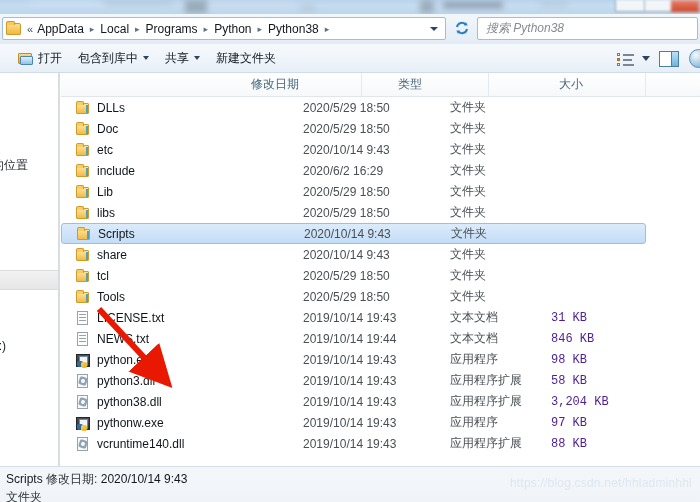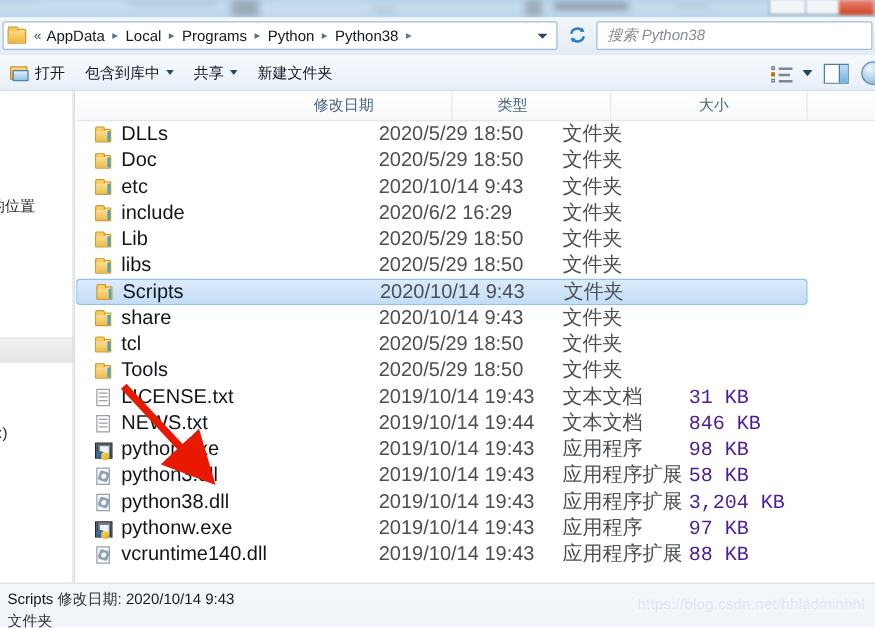--- a/index.html
+++ b/index.html
@@ -94,21 +94,21 @@
   .toolbar {
     position: absolute; top: 44px; left: 0; width: 700px; height: 29px;
     background: linear-gradient(to bottom,#f6f9fc,#eef4fa 60%,#e6eef6);
     border-bottom: 1px solid #cfdde9;
     display: flex; align-items: center;
   }
   .tb-item {
     display: flex; align-items: center; height: 22px; padding: 0 8px;
     font-size: 12px; color: #111820; white-space: nowrap;
   }
-  .tb-open { padding-left: 8px; }
+  .tb-open { padding-left: 18px; }
   .openico { width: 16px; height: 15px; position: relative; margin-right: 4px; }
   .openico .back {
     position: absolute; left: 0; top: 2px; width: 14px; height: 11px;
     background: linear-gradient(to bottom,#ffd97f,#e8a82a); border: 1px solid #c78f1e; border-radius: 1px;
   }
   .openico .front {
     position: absolute; left: 2px; top: 5px; width: 13px; height: 9px;
     background: linear-gradient(to bottom,#dff0fb,#8fc4e8); border: 1px solid #4a86b5; border-radius: 1px;
   }
   .tb-caret {
@@ -172,21 +172,21 @@
   .sortmark {
     position: absolute; left: 118px; top: 1px;
     width: 0; height: 0; border-left: 5px solid transparent; border-right: 5px solid transparent;
     border-bottom: 4px solid #8fb4cf;
   }
 
   
   .filelist { position: absolute; left: 61px; top: 24px; width: 639px; height: 369px; }
   .row {
     position: absolute; left: 0; width: 639px; height: 21px;
-    display: flex; align-items: center; font-size: 16px; color: #1b2126;
+    display: flex; align-items: center; font-size: 12px; color: #1b2126;
   }
   .row.sel {
     background: linear-gradient(to bottom,#dcebfb,#c3ddf7);
     border: 1px solid #8fc4e8; border-radius: 3px; width: 585px; height: 21px;
   }
   .cell-name { position: absolute; left: 14px; display: flex; align-items: center; }
   .cell-date { position: absolute; left: 242px; color: #4a4f54; }
   .cell-type { position: absolute; left: 389px; color: #4a4f54; }
   .cell-size { position: absolute; left: 490px; width: 90px; text-align: left; color: #4c1d95; font-family: Liberation Mono, monospace; }
   .nm { margin-left: 6px; color: #10161b; }

